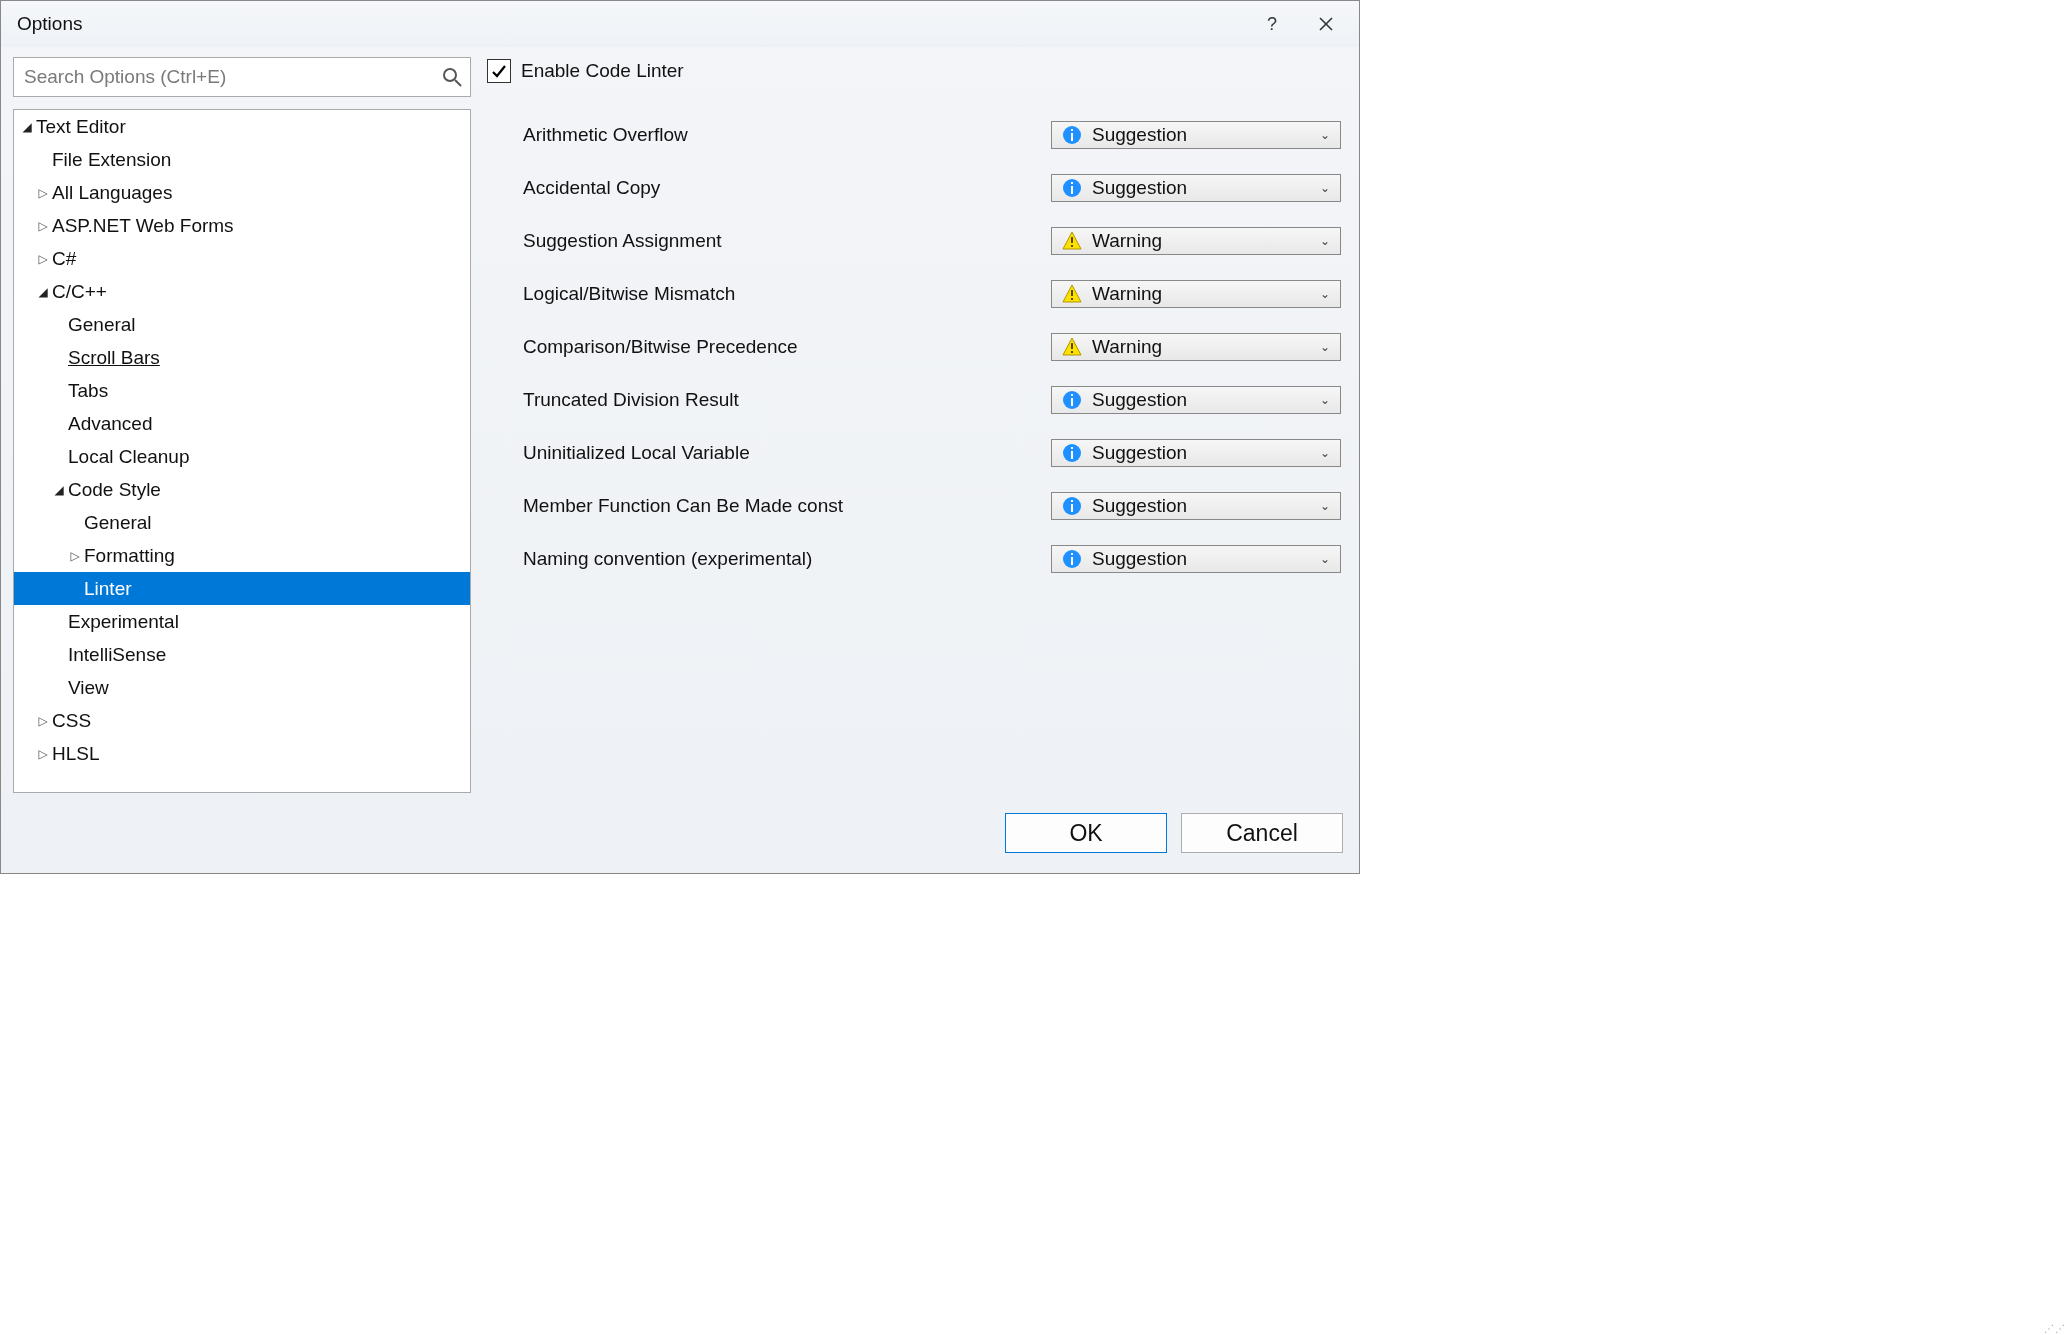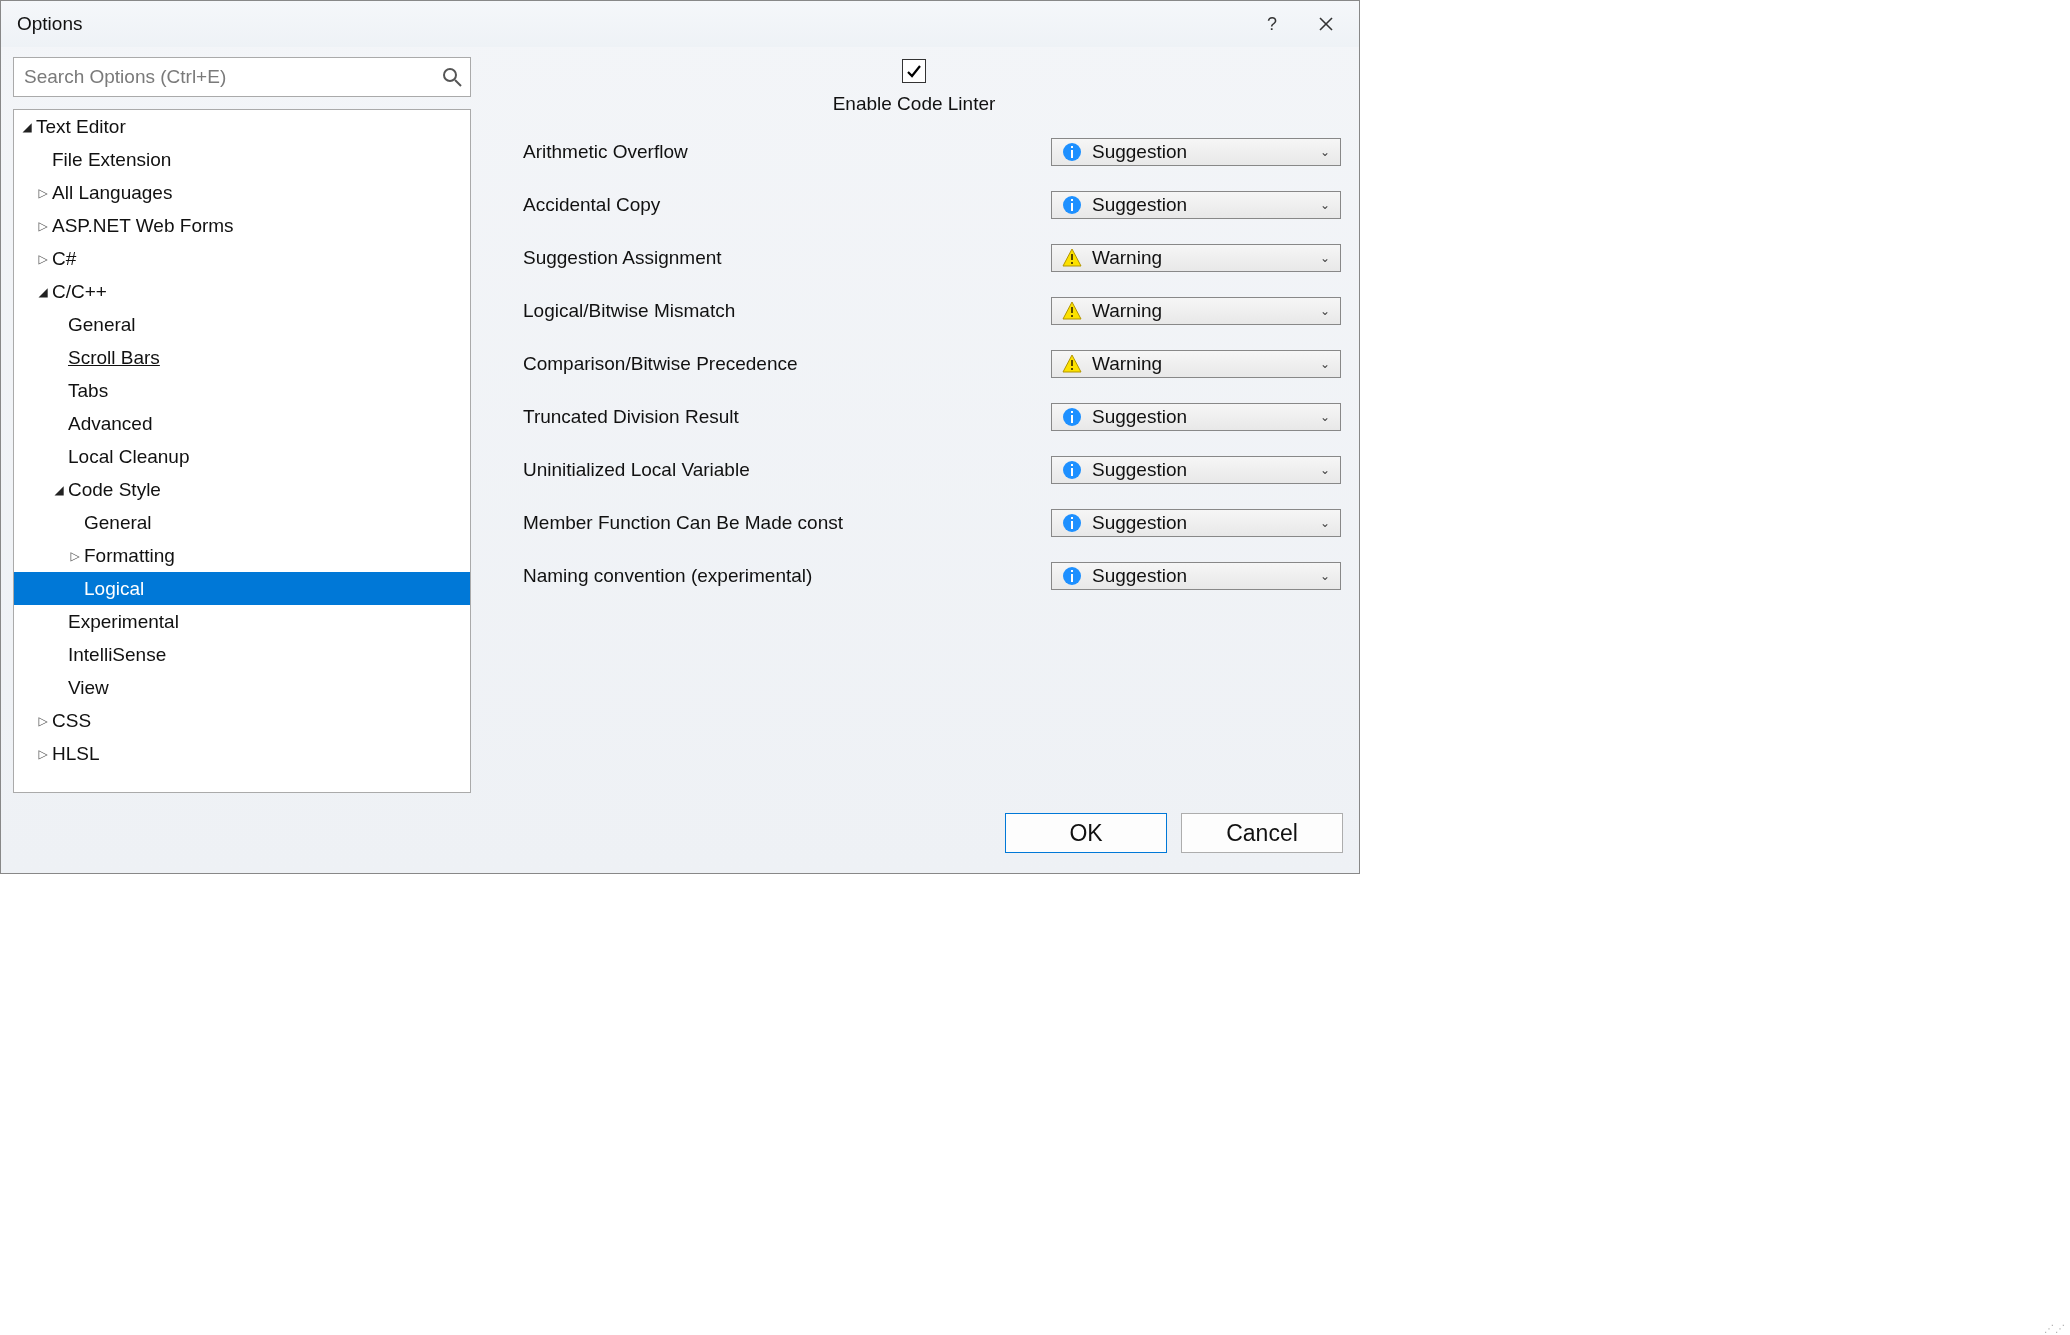--- a/index.html
+++ b/index.html
@@ -129,22 +129,21 @@
     .right {
       flex: 1;
       display: flex;
       flex-direction: column;
       padding: 2px 6px 0 4px;
     }
     .checkbox-row {
       display: flex;
       align-items: center;
       gap: 10px;
-      margin-bottom: 10px;
-      flex-direction: column;
+      margin-bottom: 25px;
     }
     .checkbox {
       width: 24px;
       height: 24px;
       border: 1px solid #333;
       background: #fff;
       display: flex;
       align-items: center;
       justify-content: center;
     }
@@ -296,21 +295,21 @@
             <div class="tree-item" style="padding-left: 54px;">
               <span class="toggle empty">▷</span>
               <span>General</span>
             </div>
             <div class="tree-item" style="padding-left: 54px;">
               <span class="toggle">▷</span>
               <span>Formatting</span>
             </div>
             <div class="tree-item selected" style="padding-left: 54px;">
               <span class="toggle empty">▷</span>
-              <span>Logical</span>
+              <span>Linter</span>
             </div>
             <div class="tree-item" style="padding-left: 38px;">
               <span class="toggle empty">▷</span>
               <span>Experimental</span>
             </div>
             <div class="tree-item" style="padding-left: 38px;">
               <span class="toggle empty">▷</span>
               <span>IntelliSense</span>
             </div>
             <div class="tree-item" style="padding-left: 38px;">

